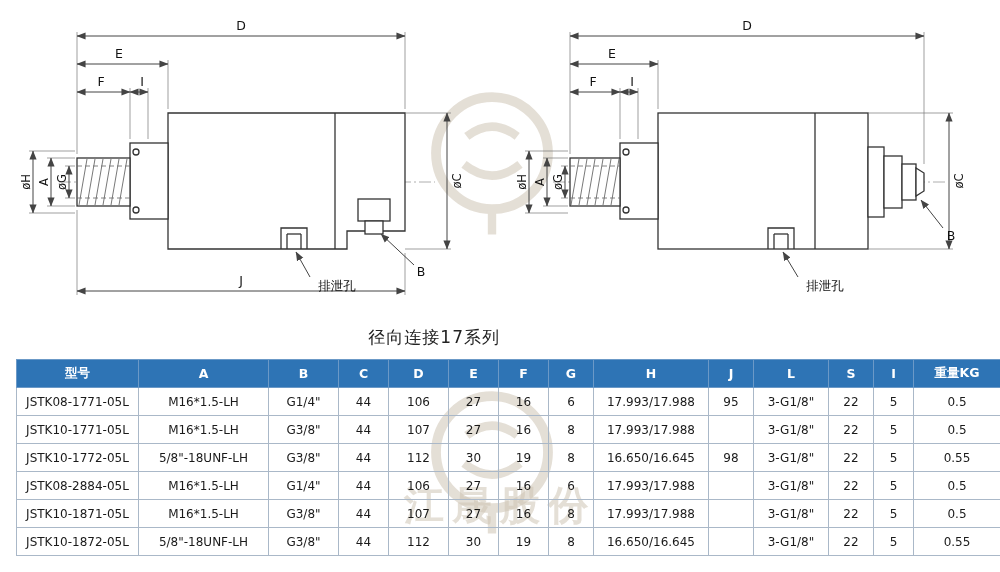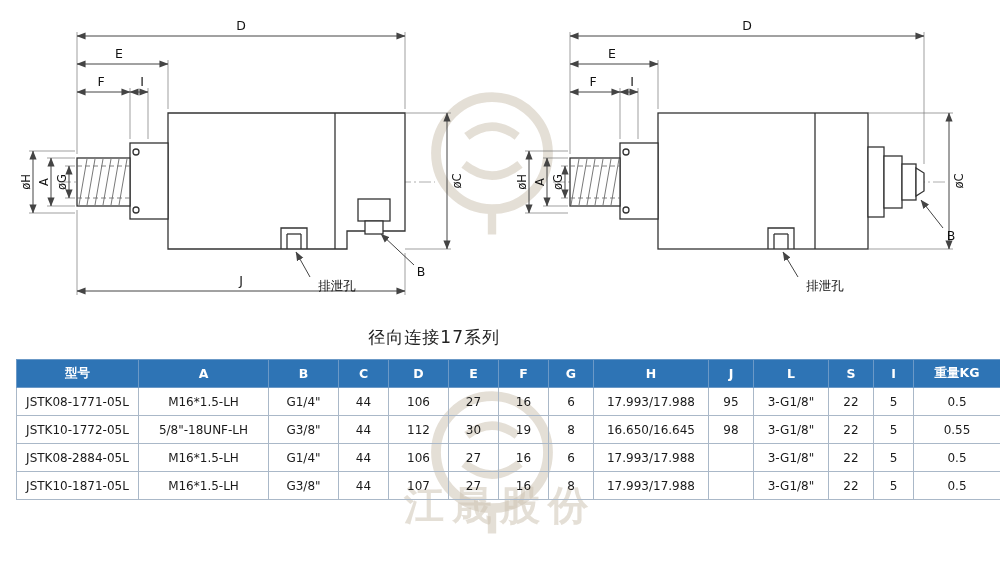--- a/index.html
+++ b/index.html
@@ -253,20 +253,36 @@
         <td>16</td>
         <td>6</td>
         <td>17.993/17.988</td>
         <td>95</td>
         <td>3-G1/8"</td>
         <td>22</td>
         <td>5</td>
         <td>0.5</td>
       </tr>
       <tr>
+        <td>JSTK10-1771-05L</td>
+        <td>M16*1.5-LH</td>
+        <td>G3/8"</td>
+        <td>44</td>
+        <td>107</td>
+        <td>27</td>
+        <td>16</td>
+        <td>8</td>
+        <td>17.993/17.988</td>
+        <td></td>
+        <td>3-G1/8"</td>
+        <td>22</td>
+        <td>5</td>
+        <td>0.5</td>
+      </tr>
+      <tr>
         <td>JSTK10-1772-05L</td>
         <td>5/8"-18UNF-LH</td>
         <td>G3/8"</td>
         <td>44</td>
         <td>112</td>
         <td>30</td>
         <td>19</td>
         <td>8</td>
         <td>16.650/16.645</td>
         <td>98</td>
@@ -300,14 +316,30 @@
         <td>27</td>
         <td>16</td>
         <td>8</td>
         <td>17.993/17.988</td>
         <td></td>
         <td>3-G1/8"</td>
         <td>22</td>
         <td>5</td>
         <td>0.5</td>
       </tr>
+      <tr>
+        <td>JSTK10-1872-05L</td>
+        <td>5/8"-18UNF-LH</td>
+        <td>G3/8"</td>
+        <td>44</td>
+        <td>112</td>
+        <td>30</td>
+        <td>19</td>
+        <td>8</td>
+        <td>16.650/16.645</td>
+        <td></td>
+        <td>3-G1/8"</td>
+        <td>22</td>
+        <td>5</td>
+        <td>0.55</td>
+      </tr>
     </tbody>
 </table>
 
 </body></html>

